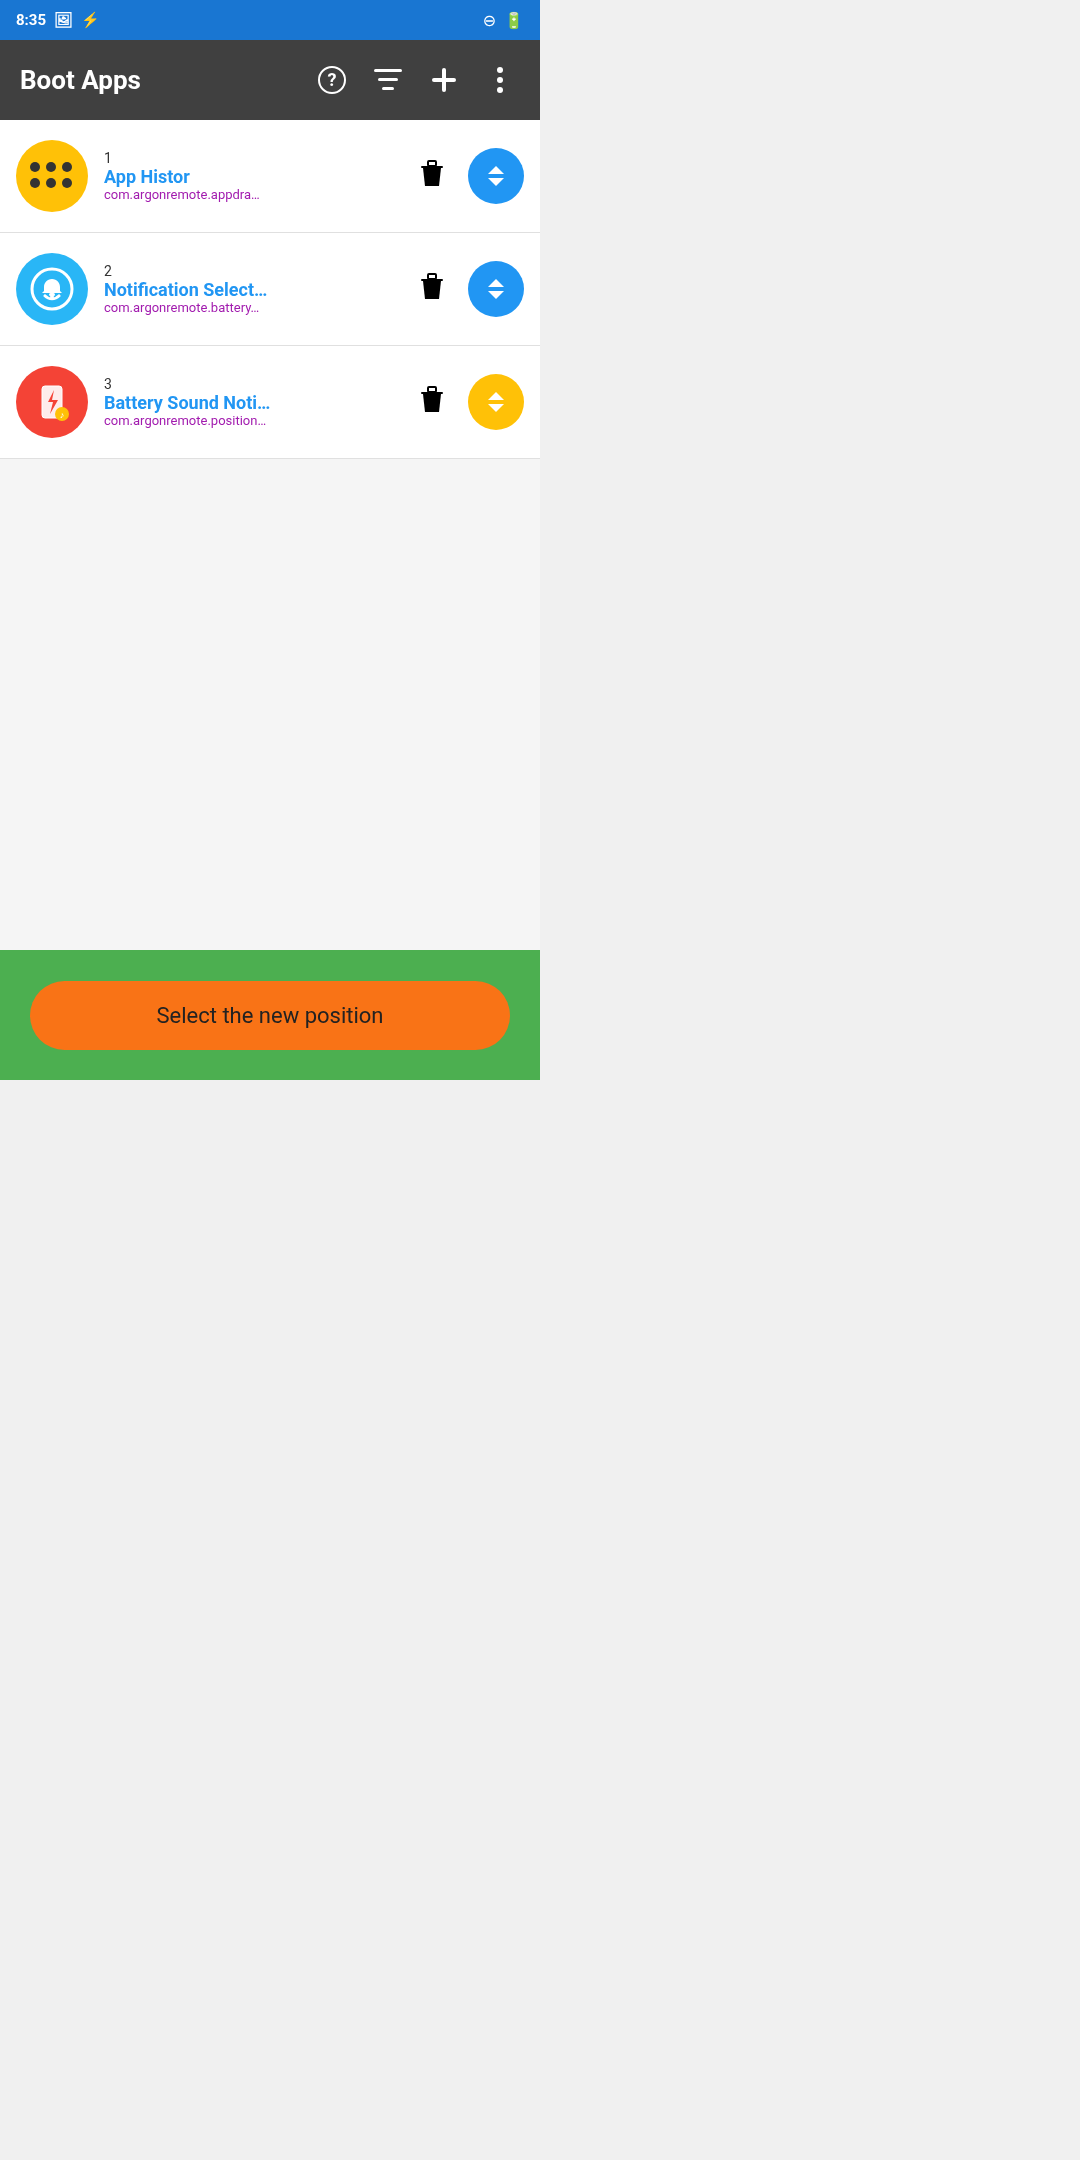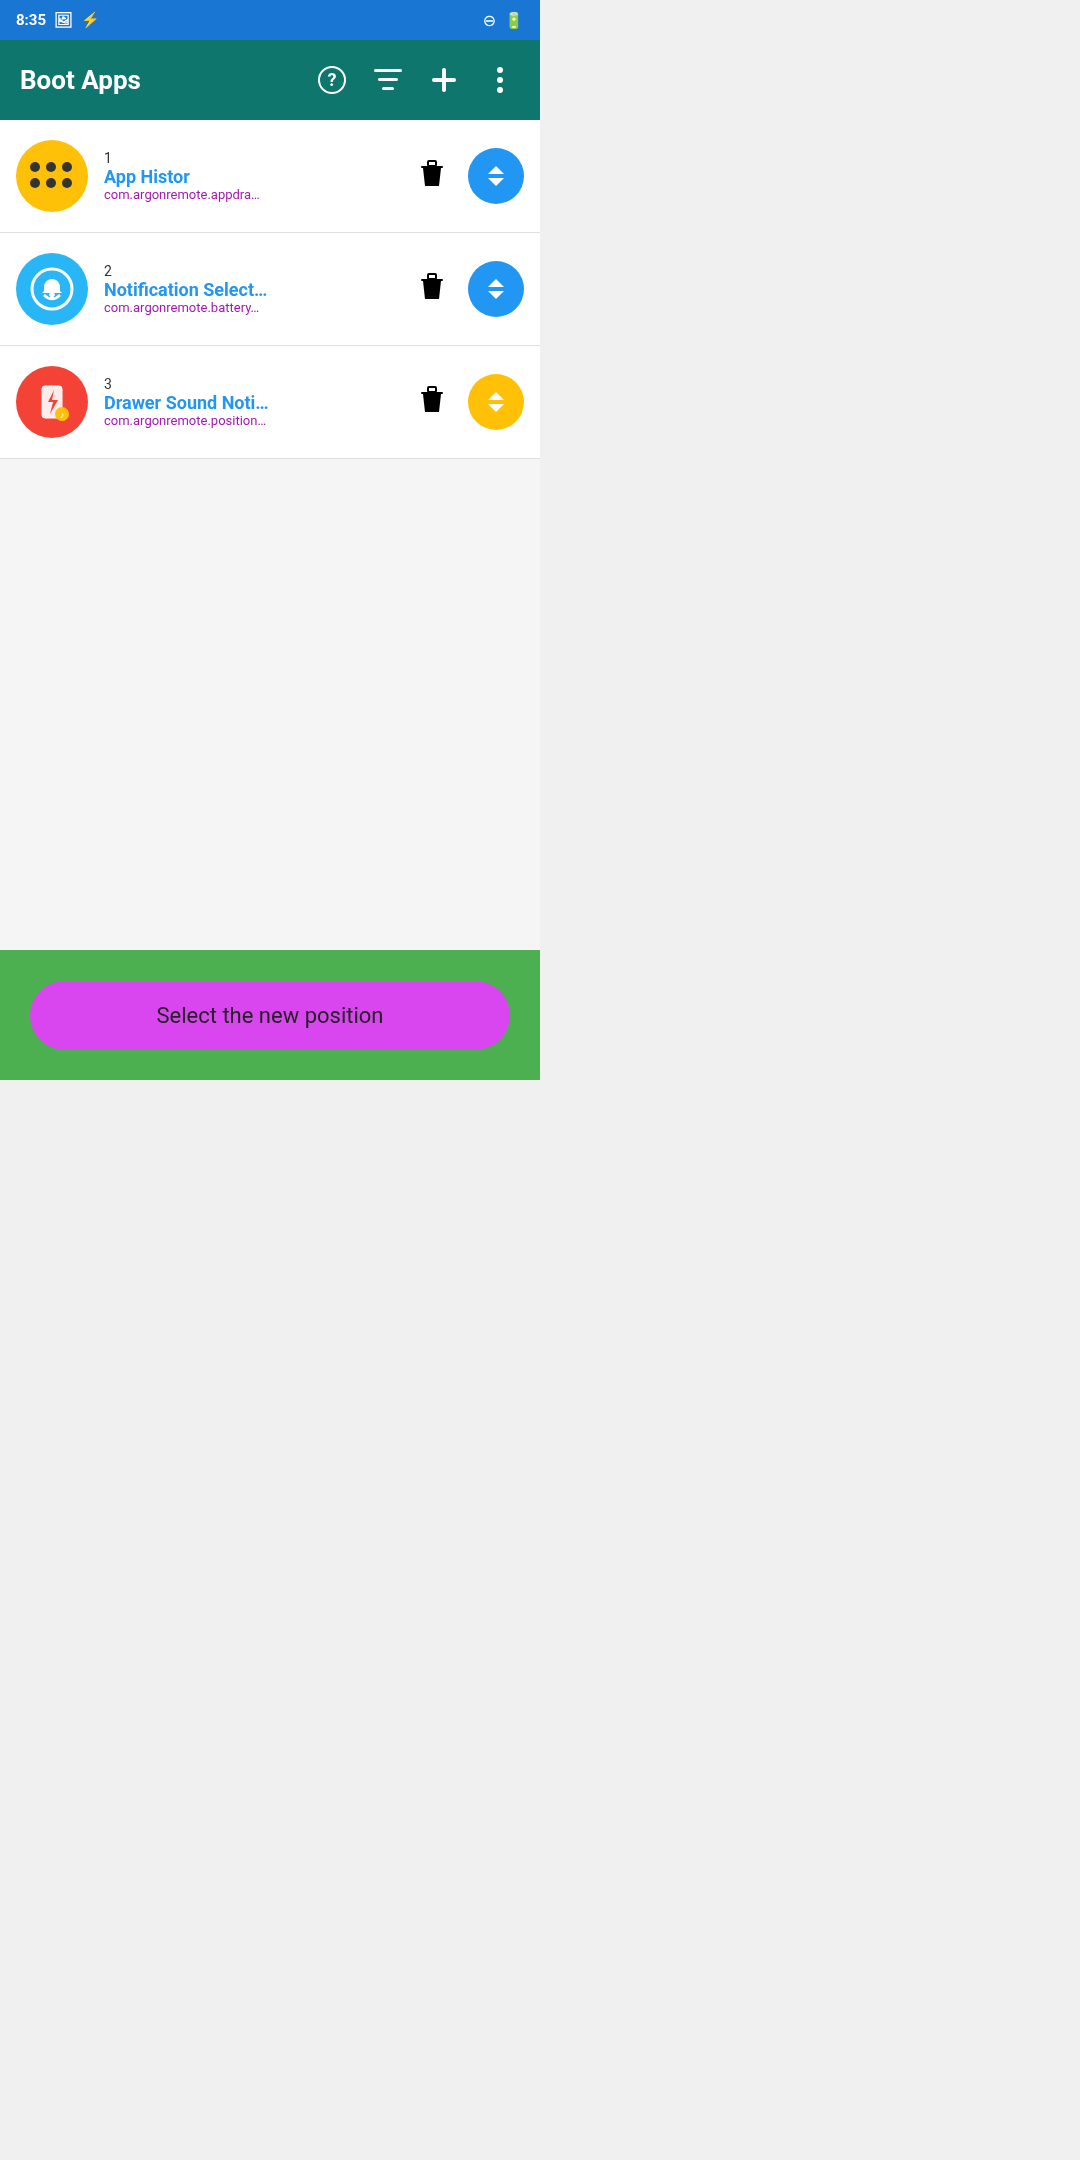--- a/index.html
+++ b/index.html
@@ -31,21 +31,21 @@
       font-weight: bold;
     }
     .status-right {
       display: flex;
       align-items: center;
       gap: 8px;
     }
 
     
     .app-bar {
-      background: #0f766e;
+      background: #404040;
       height: 80px;
       display: flex;
       align-items: center;
       padding: 16px 20px;
       gap: 16px;
     }
     .app-bar-title {
       color: white;
       font-size: 26px;
       font-weight: bold;
@@ -164,21 +164,21 @@
       right: 0;
       height: 130px;
       background: #4CAF50;
       display: flex;
       align-items: center;
       justify-content: center;
       padding: 20px 30px;
     }
 
     .select-position-btn {
-      background: #d946ef;
+      background: #f97316;
       border-radius: 40px;
       padding: 22px 60px;
       font-size: 22px;
       color: #222;
       font-weight: normal;
       width: 100%;
       text-align: center;
       cursor: pointer;
     }
 
@@ -317,21 +317,21 @@
         <rect x="14" y="8" width="20" height="32" rx="3" stroke="white" stroke-width="1" fill="none"></rect>
 
         <polygon points="26,12 20,24 25,24 22,36 30,22 24,22" fill="#F44336"></polygon>
 
         <circle cx="34" cy="36" r="7" fill="#FFC107"></circle>
         <text x="34" y="40" text-anchor="middle" font-size="9" fill="white">♪</text>
       </svg>
     </div>
     <div class="app-info">
       <div class="app-position">3</div>
-      <div class="app-name">Drawer Sound Noti…</div>
+      <div class="app-name">Battery Sound Noti…</div>
       <div class="app-package">com.argonremote.position…</div>
     </div>
     <div class="delete-btn">
       <svg width="24" height="28" viewBox="0 0 24 28" fill="black">
         <rect x="1" y="6" width="22" height="2" rx="1"></rect>
         <rect x="8" y="1" width="8" height="5" rx="1" fill="none" stroke="black" stroke-width="2"></rect>
         <path d="M3 8 L5 26 L19 26 L21 8 Z" fill="black"></path>
       </svg>
     </div>
     <div class="reorder-btn reorder-btn-yellow">

